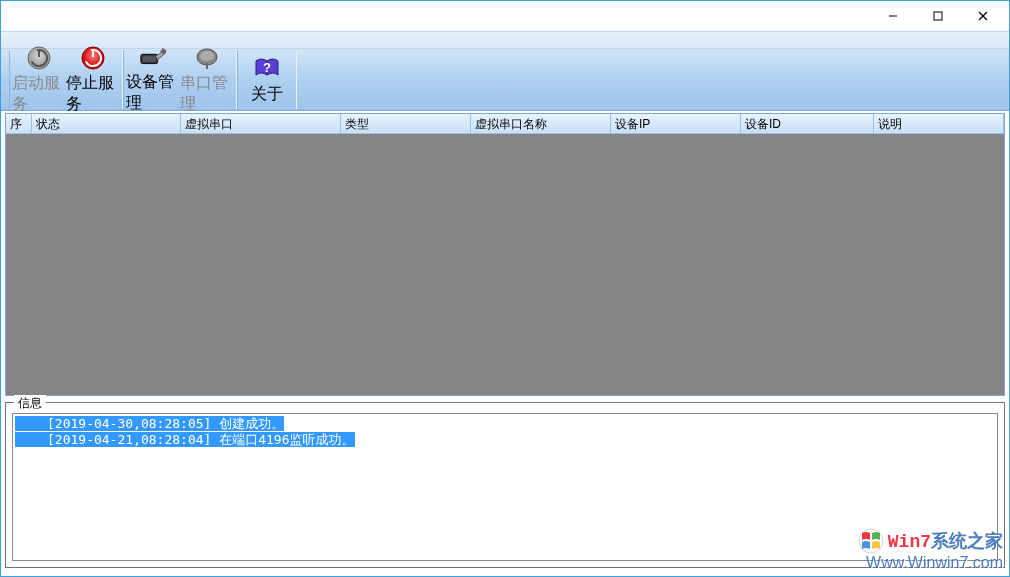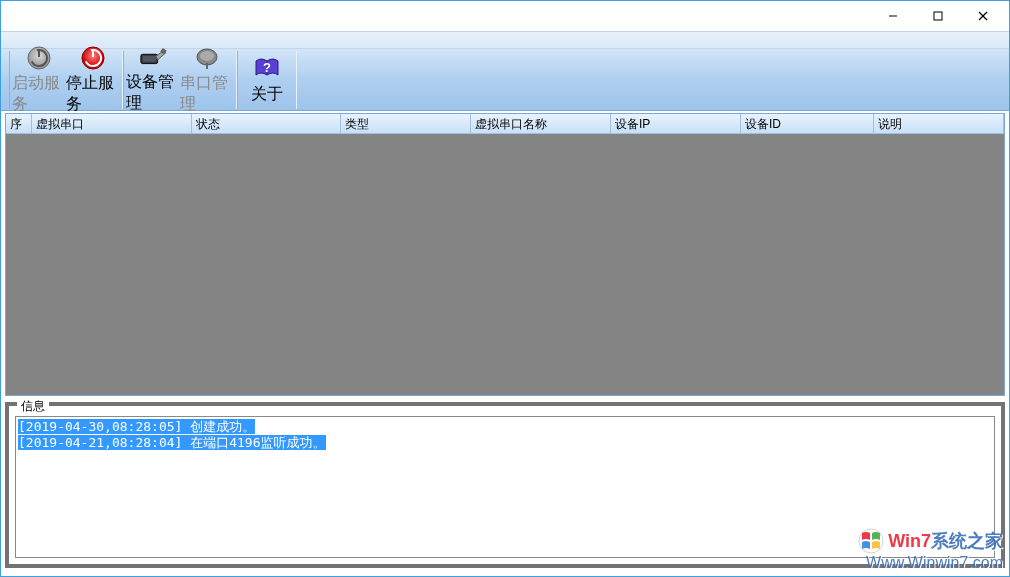--- a/index.html
+++ b/index.html
@@ -84,21 +84,21 @@
 .th {
   border-right: 1px solid #a0c0e0;
   padding: 2px 4px;
   font-size: 12px;
   color: #000;
   overflow: hidden;
   white-space: nowrap;
 }
 .info-panel {
   margin: 6px 4px 2px 4px;
-  border: 4px solid #737373;
+  border: 1px solid #737373;
   position: relative;
   height: 166px;
   background: #fff;
 }
 .info-legend {
   position: absolute;
   top: -8px;
   left: 8px;
   background: #fff;
   padding: 0 4px;
@@ -116,37 +116,39 @@
   overflow-y: scroll;
   padding: 2px;
   font-family: "SimSun", monospace;
   font-size: 13px;
   line-height: 16px;
 }
 .log-line {
   background: #3399ff;
   color: #fff;
   display: inline;
+  padding-left: 32px;
 }
 .log-row { white-space: pre; }
 .watermark {
   position: absolute;
   right: 6px;
   bottom: 4px;
   text-align: right;
   pointer-events: none;
   opacity: 0.9;
 }
 .wm-top {
   font-size: 18px;
   font-weight: bold;
   color: #3a6fb5;
   text-shadow: 1px 1px 0 #fff;
   display: flex;
   align-items: center;
+  font-family: Liberation Mono, monospace;
 }
 .wm-bottom {
   font-size: 16px;
   color: #3a6fb5;
   text-shadow: 1px 1px 0 #fff;
 }
 .win7-flag {
   width: 26px;
   height: 26px;
   display: inline-block;
@@ -254,22 +256,22 @@
         </svg>
       </div>
       <div class="tool-label">关于</div>
     </div>
   </div>
 </div>
 
 <div class="table-area">
   <div class="table-header">
     <div class="th" style="width:26px">序</div>
+    <div class="th" style="width:149px">状态</div>
     <div class="th" style="width:160px">虚拟串口</div>
-    <div class="th" style="width:149px">状态</div>
     <div class="th" style="width:130px">类型</div>
     <div class="th" style="width:140px">虚拟串口名称</div>
     <div class="th" style="width:130px">设备IP</div>
     <div class="th" style="flex:1">设备ID</div>
     <div class="th" style="width:130px">说明</div>
   </div>
 </div>
 
 <fieldset class="info-panel">
   <div class="info-legend">信息</div>

